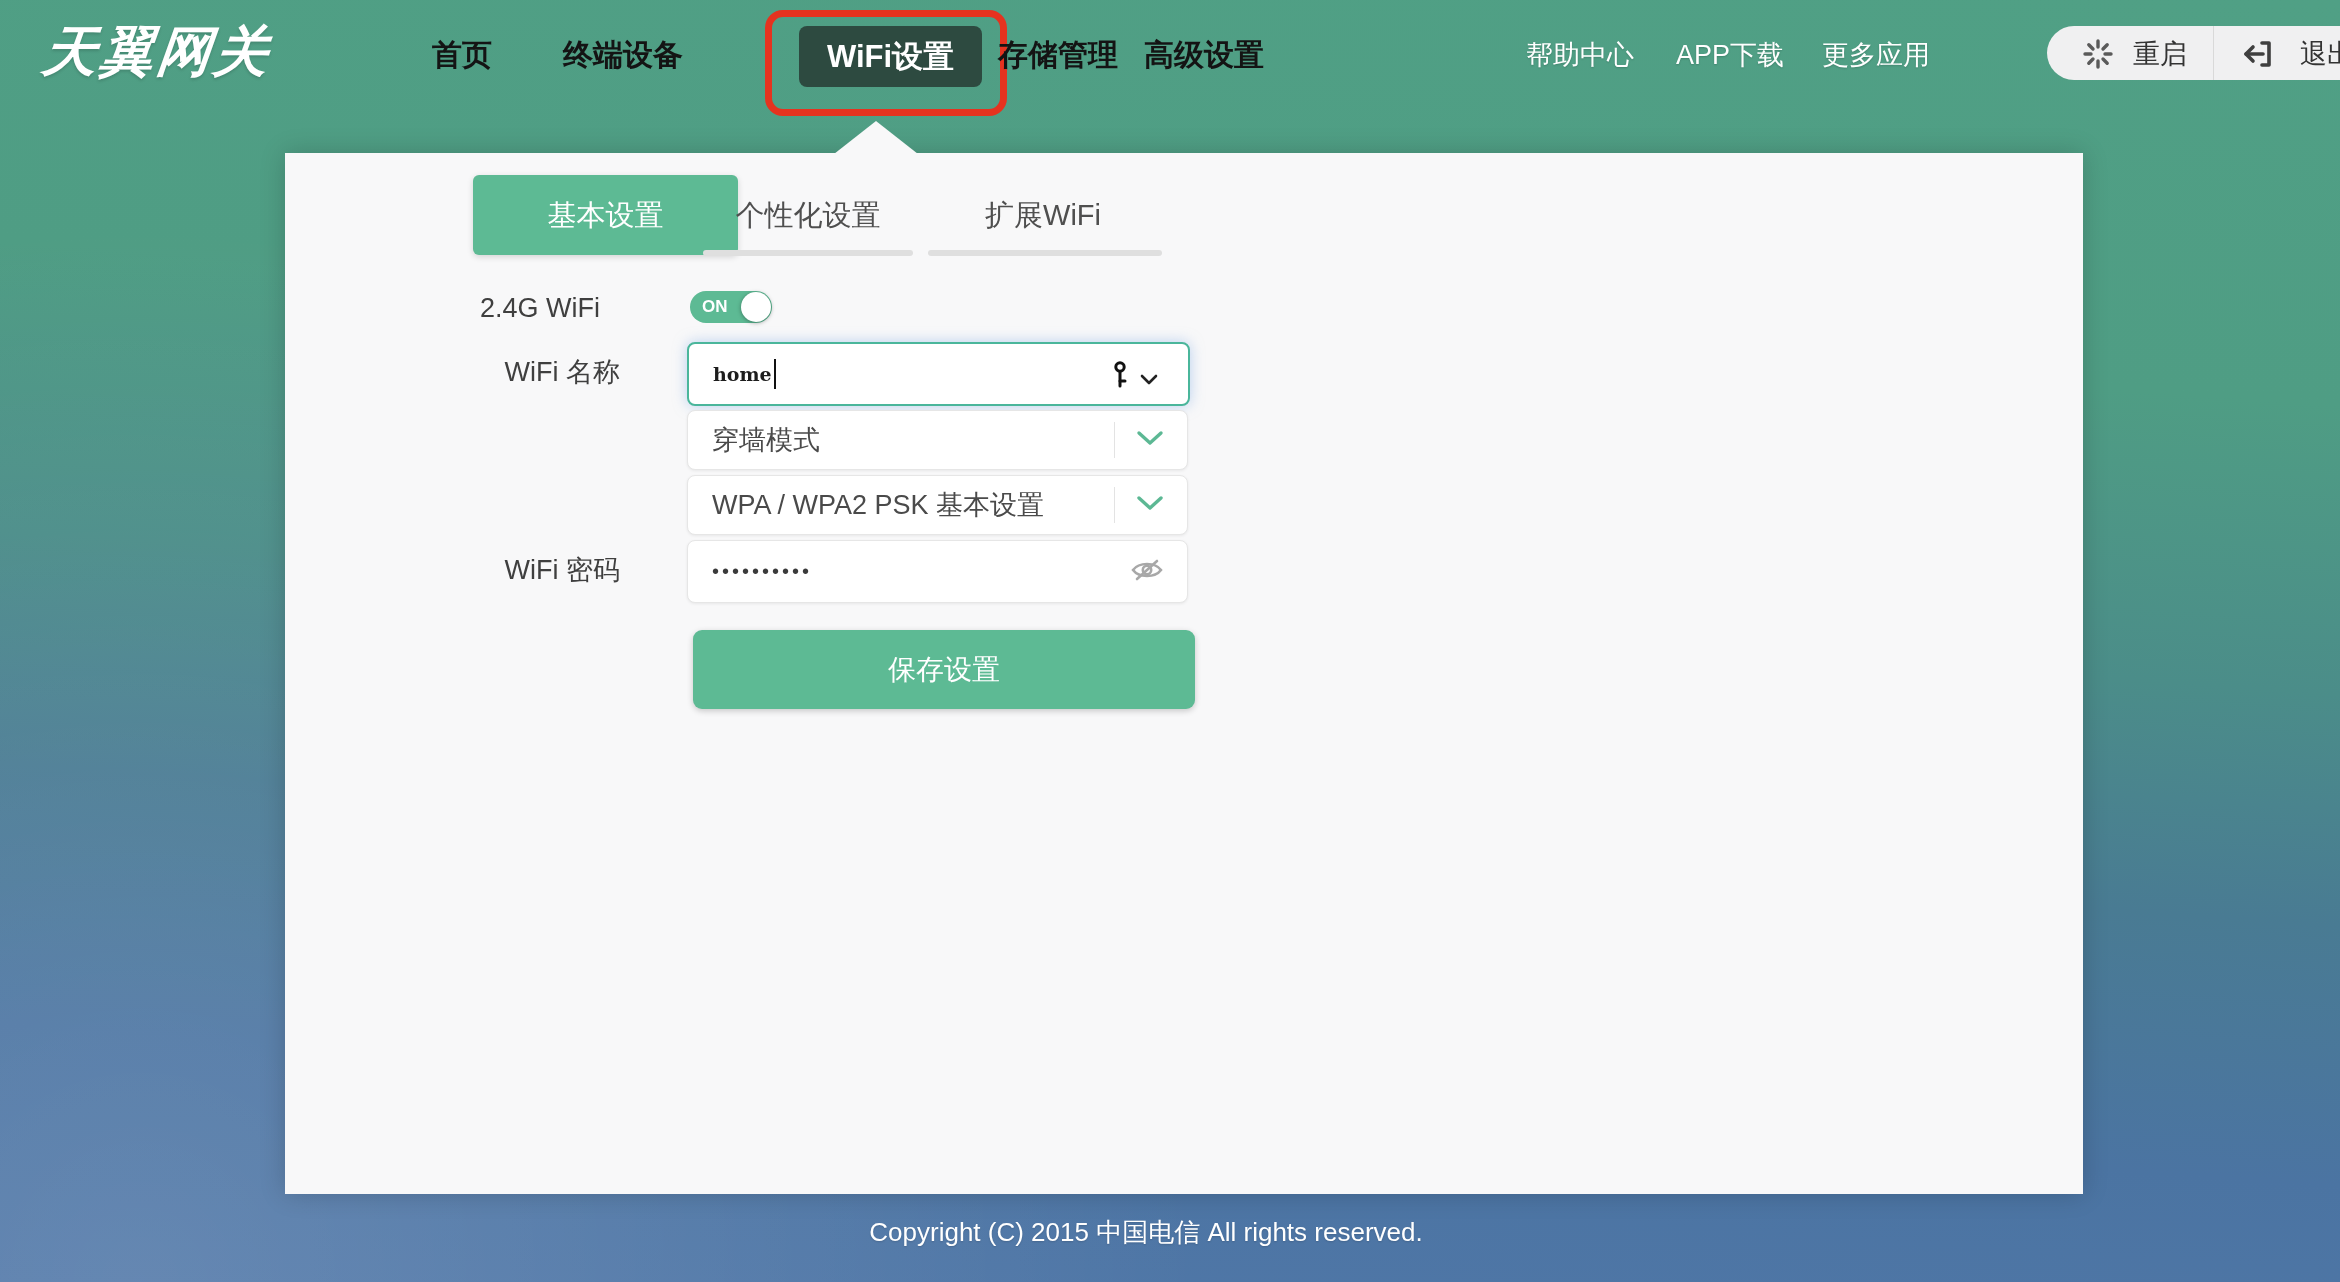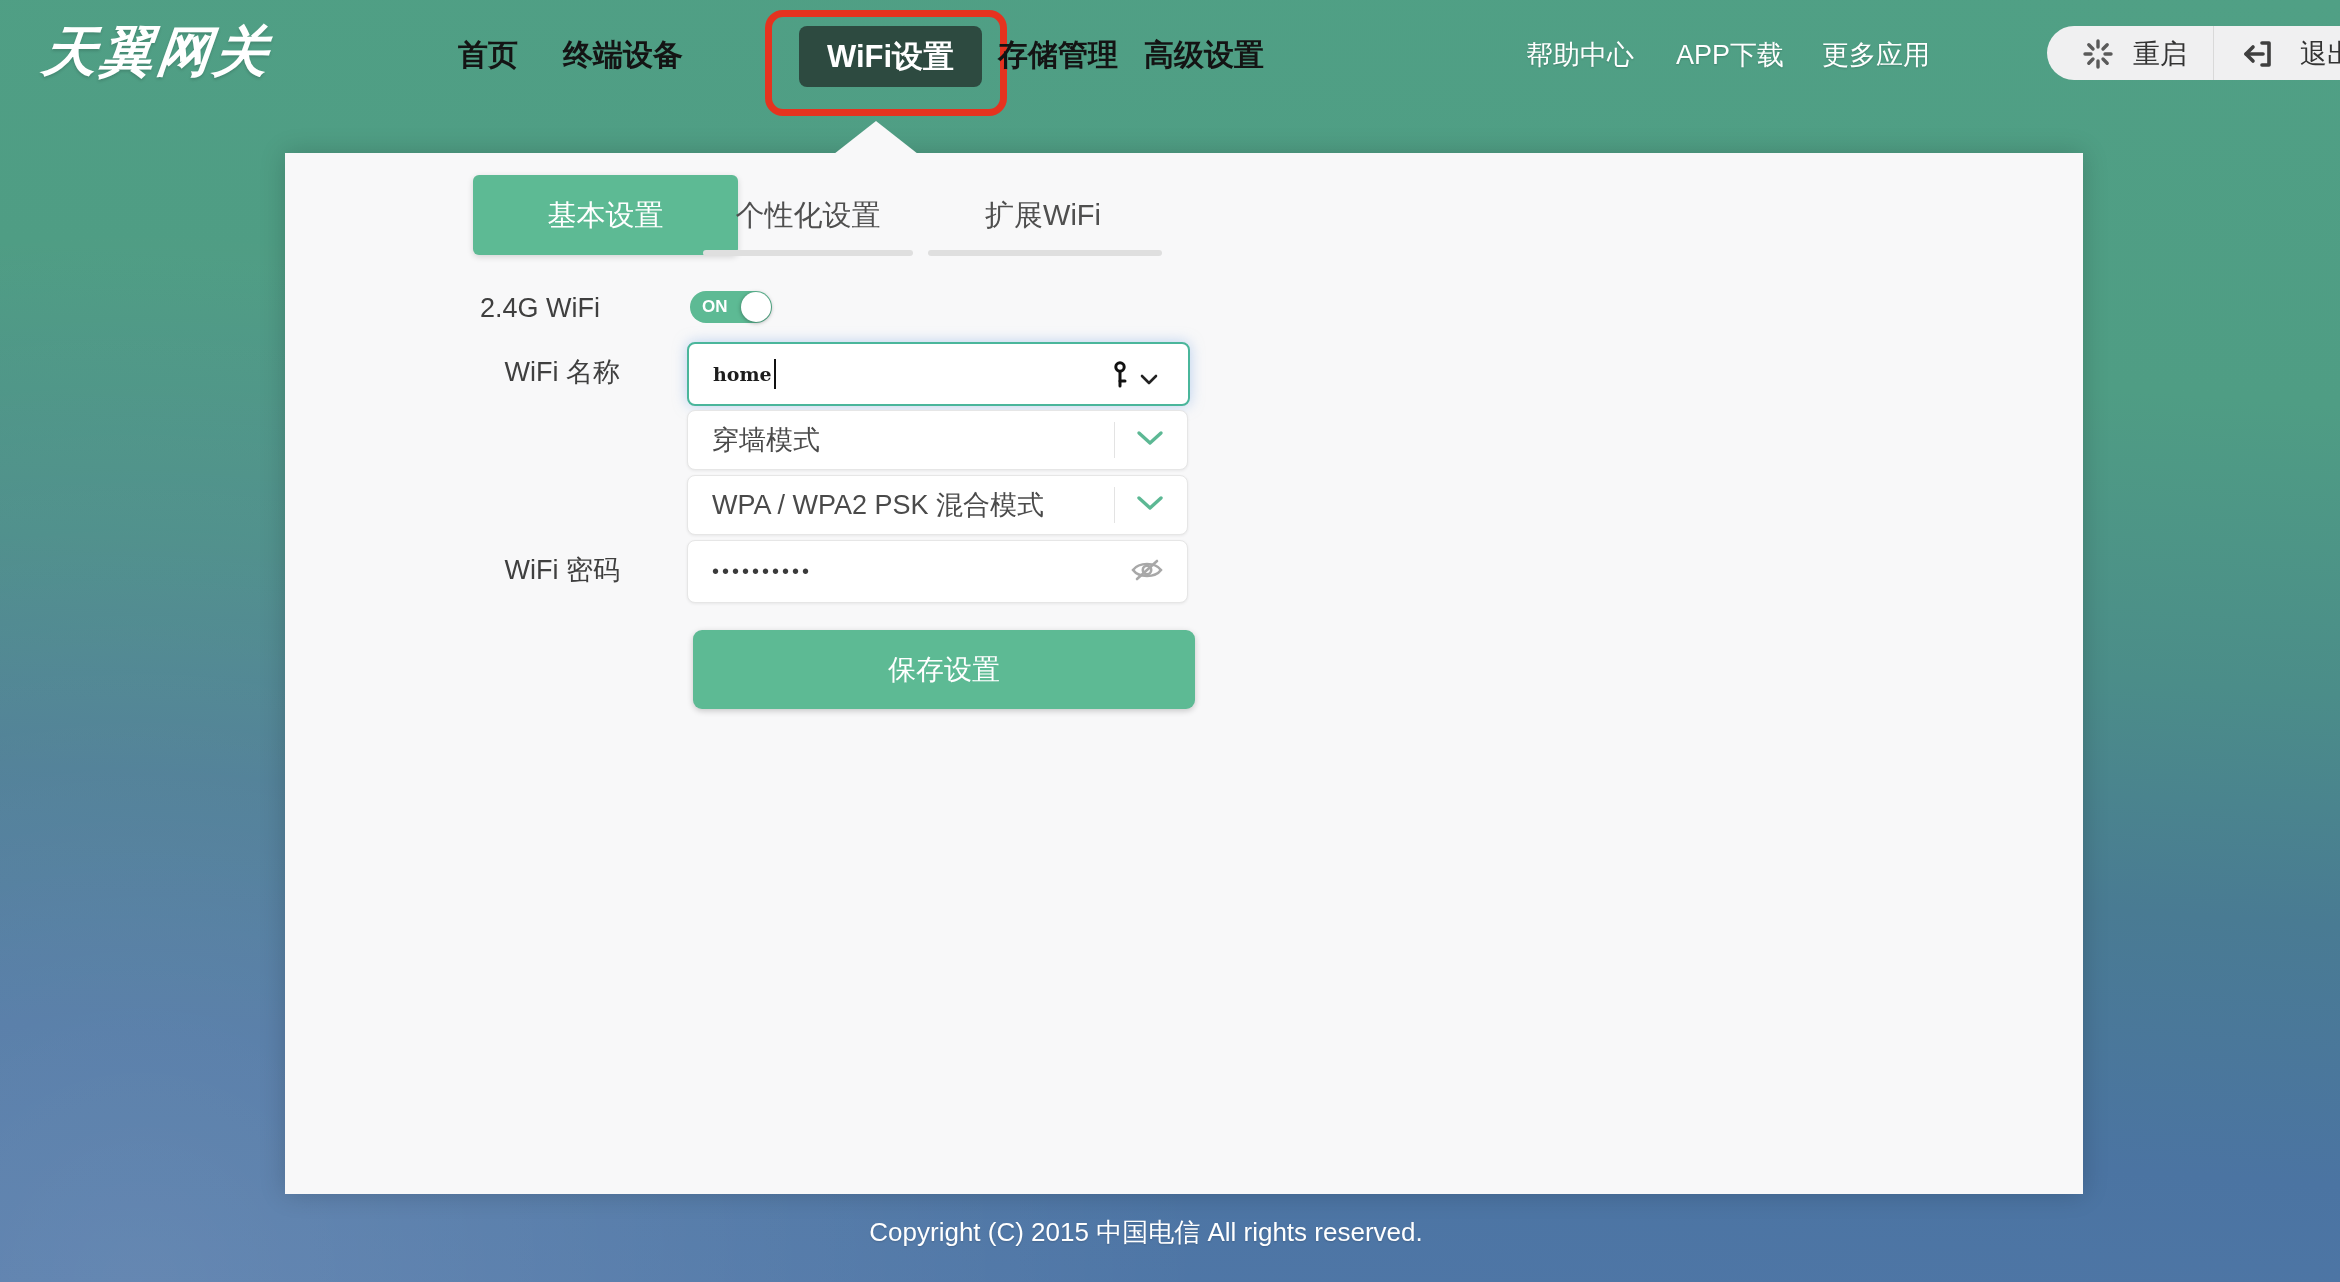--- a/index.html
+++ b/index.html
@@ -60,21 +60,21 @@
   .footer{left:0;top:1215px;width:2292px;text-align:center;font-size:26px;color:#ffffff;
           text-shadow:0 1px 2px rgba(0,0,0,0.15);}
 </style>
 </head>
 <body>
 
 <div id="screen">
 
   <div class="abs logo">天翼网关</div>
 
-  <div class="abs navitem" style="left:488px">首页</div>
+  <div class="abs navitem" style="left:462px">首页</div>
   <div class="abs navitem" style="left:623px">终端设备</div>
   <div class="abs nav-active-box">WiFi设置</div>
   <div class="abs red-annotation"></div>
   <div class="abs navitem" style="left:1058px">存储管理</div>
   <div class="abs navitem" style="left:1204px">高级设置</div>
 
   <div class="abs navlink" style="left:1580px">帮助中心</div>
   <div class="abs navlink" style="left:1730px">APP下载</div>
   <div class="abs navlink" style="left:1876px">更多应用</div>
 
@@ -149,21 +149,21 @@
     <span class="field-text">穿墙模式</span>
     <span class="vdivider"></span>
     <span class="chev">
       <svg width="28" height="16" viewBox="0 0 28 16">
         <polyline points="3,3 14,13 25,3" fill="none" stroke="#5cb894" stroke-width="3.4" stroke-linecap="round" stroke-linejoin="round"></polyline>
       </svg>
     </span>
   </div>
 
   <div class="abs field" style="top:475px;height:58px">
-    <span class="field-text">WPA / WPA2 PSK 混合模式</span>
+    <span class="field-text">WPA / WPA2 PSK 基本设置</span>
     <span class="vdivider"></span>
     <span class="chev">
       <svg width="28" height="16" viewBox="0 0 28 16">
         <polyline points="3,3 14,13 25,3" fill="none" stroke="#5cb894" stroke-width="3.4" stroke-linecap="round" stroke-linejoin="round"></polyline>
       </svg>
     </span>
   </div>
 
   <div class="abs field" style="top:540px;height:61px">
     <span class="field-text pw-text">••••••••••</span>

